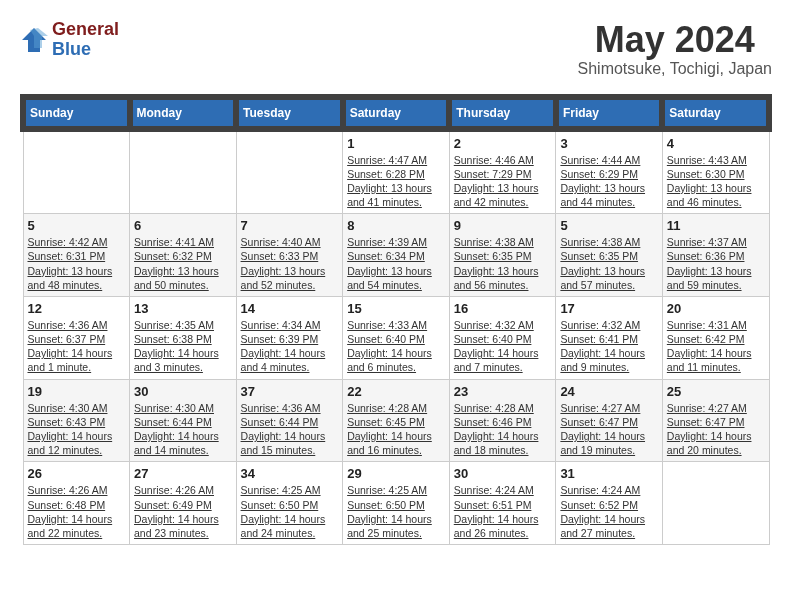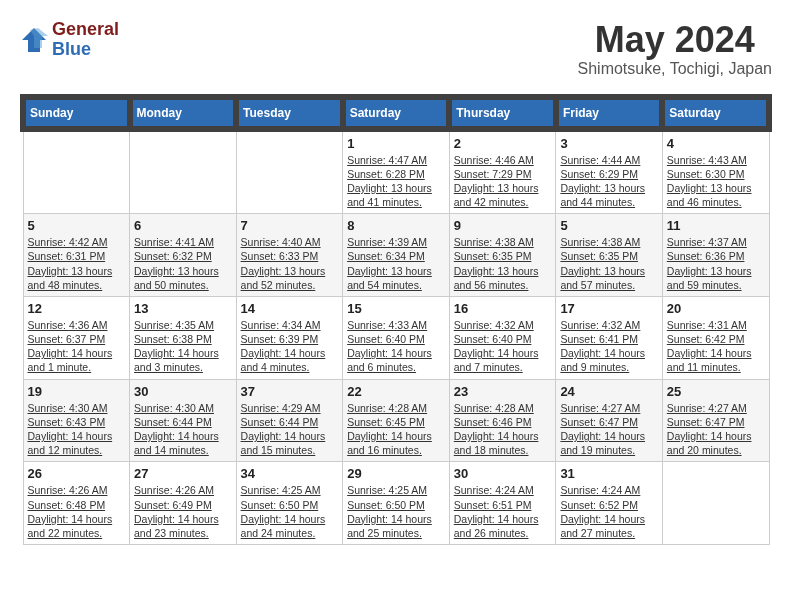--- a/index.html
+++ b/index.html
@@ -264,21 +264,21 @@
         </td>
         <td>
           <div class="day-number">30</div>
           <div class="day-info">Sunrise: 4:30 AM
 Sunset: 6:44 PM
 Daylight: 14 hours
 and 14 minutes.</div>
         </td>
         <td>
           <div class="day-number">37</div>
-          <div class="day-info">Sunrise: 4:29 AM
+          <div class="day-info">Sunrise: 4:36 AM
 Sunset: 6:44 PM
 Daylight: 14 hours
 and 15 minutes.</div>
         </td>
         <td>
           <div class="day-number">22</div>
           <div class="day-info">Sunrise: 4:28 AM
 Sunset: 6:45 PM
 Daylight: 14 hours
 and 16 minutes.</div>

